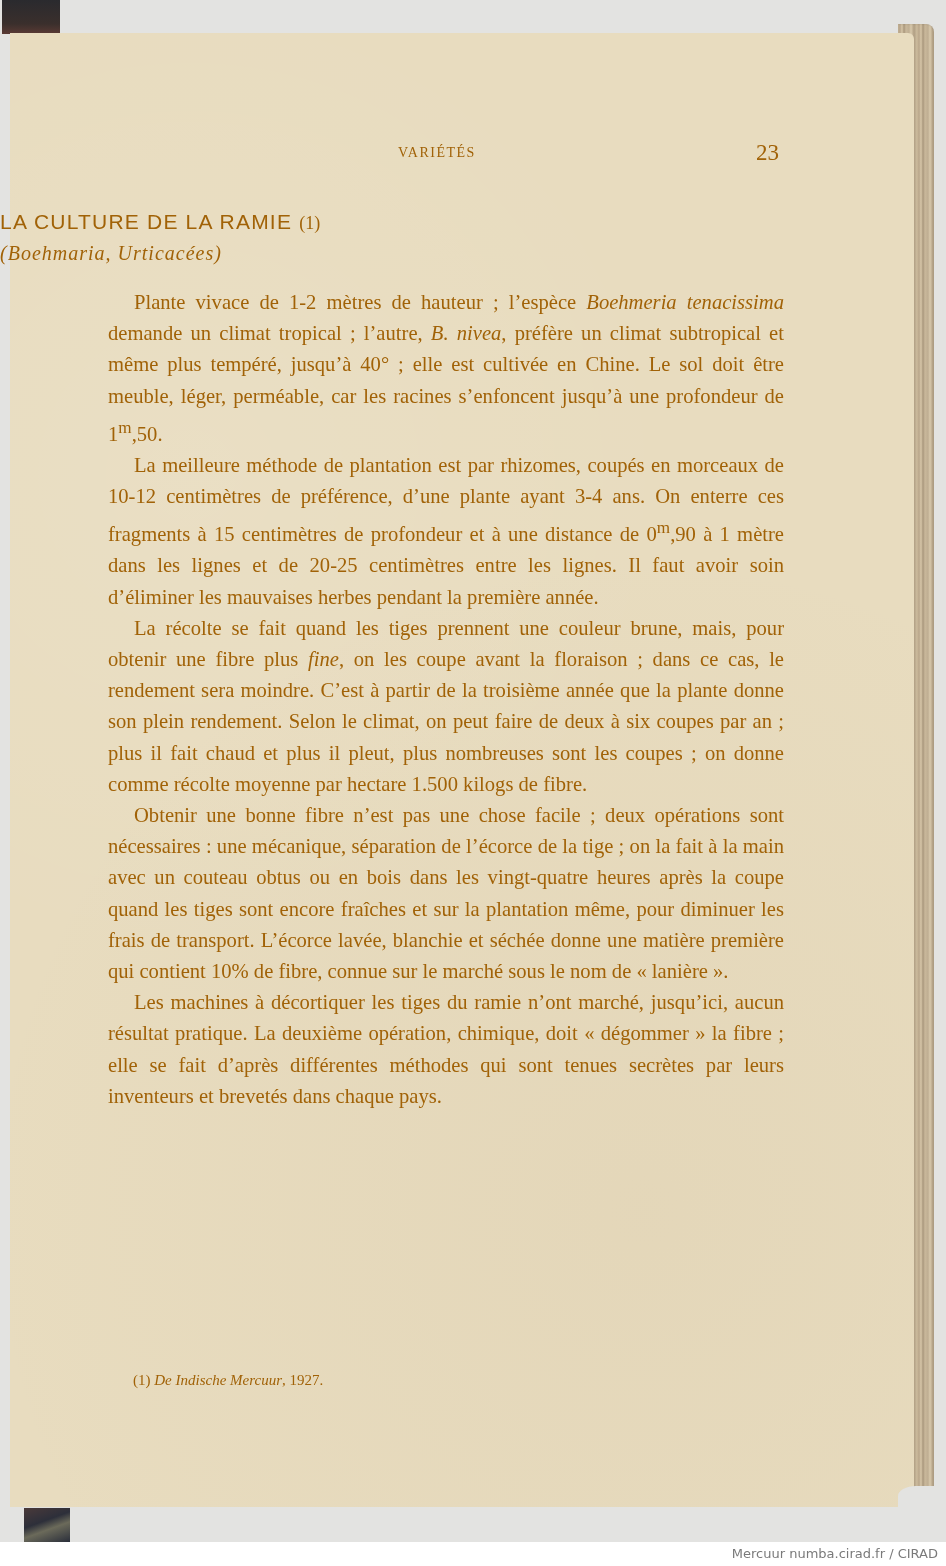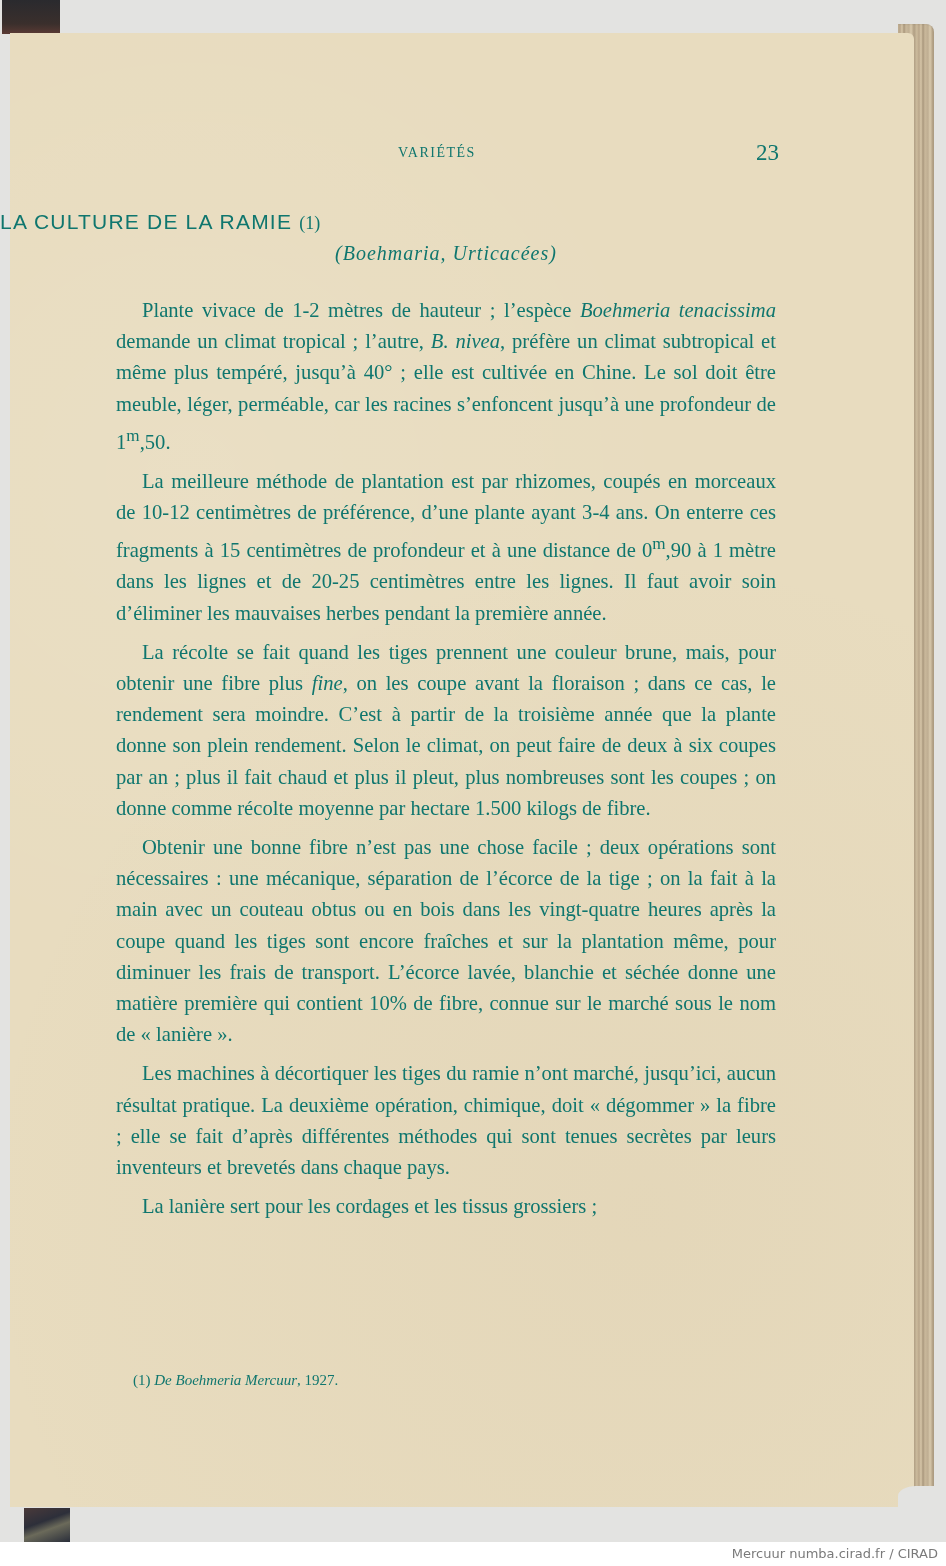--- a/index.html
+++ b/index.html
@@ -35,48 +35,48 @@
         #bfae92 11px, #d8c9ac 13px, #b09e83 16px, #cdbd9f 19px);
       border-top-right-radius: 8px;
       border-bottom-right-radius: 4px;
       box-shadow: inset 0 0 2px rgba(0,0,0,0.15);
     }
     .page-edge-bottom-cut {
       position: absolute; left: 898px; top: 1486px; width: 48px; height: 22px;
       background: #e3e3e1;
       border-top-left-radius: 18px 10px;
     }
-    .text { color: #0f766e; }
+    .text { color: #a16207; }
 
     .running-head {
       position: absolute; top: 145px; left: 398px;
       font-size: 14px; letter-spacing: 1.5px;
     }
     .page-number {
       position: absolute; top: 140px; left: 756px;
       font-size: 23px;
       text-align: right;
     }
     .title {
       position: absolute; top: 210px; left: 0; width: 892px; text-align: left;
       font-family: "Liberation Sans", "DejaVu Sans", sans-serif;
       font-size: 21px; letter-spacing: 1.2px;
       padding-left: 0;
     }
     .title .note-ref { font-family: "Liberation Serif", serif; font-size: 18px; letter-spacing: 0; }
     .subtitle {
-      position: absolute; top: 242px; left: 0; width: 892px; text-align: center;
+      position: absolute; top: 242px; left: 0; width: 892px; 
       font-style: italic; font-size: 20px; letter-spacing: 1px;
     }
     .body {
       position: absolute; top: 287px; left: 108px; width: 676px;
       font-size: 20.6px; line-height: 31.2px; text-align: justify;
       hyphens: manual;
     }
-    .para { margin: 8px; text-indent: 26px; }
+    .para { margin: 0; text-indent: 26px; }
     .para i { font-style: italic; }
     .footnote {
       position: absolute; top: 1372px; left: 133px;
       font-size: 15px;
     }
     .footnote i { font-style: italic; }
     .source {
       position: absolute; top: 1546px; right: 8px;
       font-family: "DejaVu Sans", sans-serif; font-size: 13px; color: #7a7a7a;
     }
@@ -99,18 +99,17 @@
   <span class="note-ref">(1)</span>
 </div>
 <div class="subtitle text">(Boehmaria, Urticacées)</div>
 
 <div class="body text">
   <p class="para"><span>Plante vivace de 1-2 mètres de hauteur ; l’espèce </span><i>Boehmeria tenacissima</i><span> demande un climat tropical ; l’autre, </span><i>B. nivea</i><span>, préfère un climat subtropical et même plus tempéré, jusqu’à 40° ; elle est cultivée en Chine. Le sol doit être meuble, léger, perméable, car les racines s’enfoncent jusqu’à une profondeur de 1</span><sup>m</sup><span>,50.</span></p>
   <p class="para"><span>La meilleure méthode de plantation est par rhizomes, coupés en morceaux de 10-12 centimètres de préférence, d’une plante ayant 3-4 ans. On enterre ces fragments à 15 centimètres de profondeur et à une distance de 0</span><sup>m</sup><span>,90 à 1 mètre dans les lignes et de 20-25 centimètres entre les lignes. Il faut avoir soin d’éliminer les mauvaises herbes pendant la première année.</span></p>
   <p class="para"><span>La récolte se fait quand les tiges prennent une couleur brune, mais, pour obtenir une fibre plus </span><i>fine</i><span>, on les coupe avant la floraison ; dans ce cas, le rendement sera moindre. C’est à partir de la troisième année que la plante donne son plein rendement. Selon le climat, on peut faire de deux à six coupes par an ; plus il fait chaud et plus il pleut, plus nombreuses sont les coupes ; on donne comme récolte moyenne par hectare 1.500 kilogs de fibre.</span></p>
   <p class="para">Obtenir une bonne fibre n’est pas une chose facile ; deux opérations sont nécessaires : une mécanique, séparation de l’écorce de la tige ; on la fait à la main avec un couteau obtus ou en bois dans les vingt-quatre heures après la coupe quand les tiges sont encore fraîches et sur la plantation même, pour diminuer les frais de transport. L’écorce lavée, blanchie et séchée donne une matière première qui contient 10% de fibre, connue sur le marché sous le nom de « lanière ».</p>
   <p class="para">Les machines à décortiquer les tiges du ramie n’ont marché, jusqu’ici, aucun résultat pratique. La deuxième opération, chimique, doit « dégommer » la fibre ; elle se fait d’après différentes méthodes qui sont tenues secrètes par leurs inventeurs et brevetés dans chaque pays.</p>
-  <p class="para">La lanière sert pour les cordages et les tissus grossiers ;</p>
 </div>
 
-<div class="footnote text"><span>(1) </span><i>De Boehmeria Mercuur</i><span>, 1927.</span></div>
+<div class="footnote text"><span>(1) </span><i>De Indische Mercuur</i><span>, 1927.</span></div>
 
 <div class="source">Mercuur numba.cirad.fr / CIRAD</div>
 
 </body></html>

